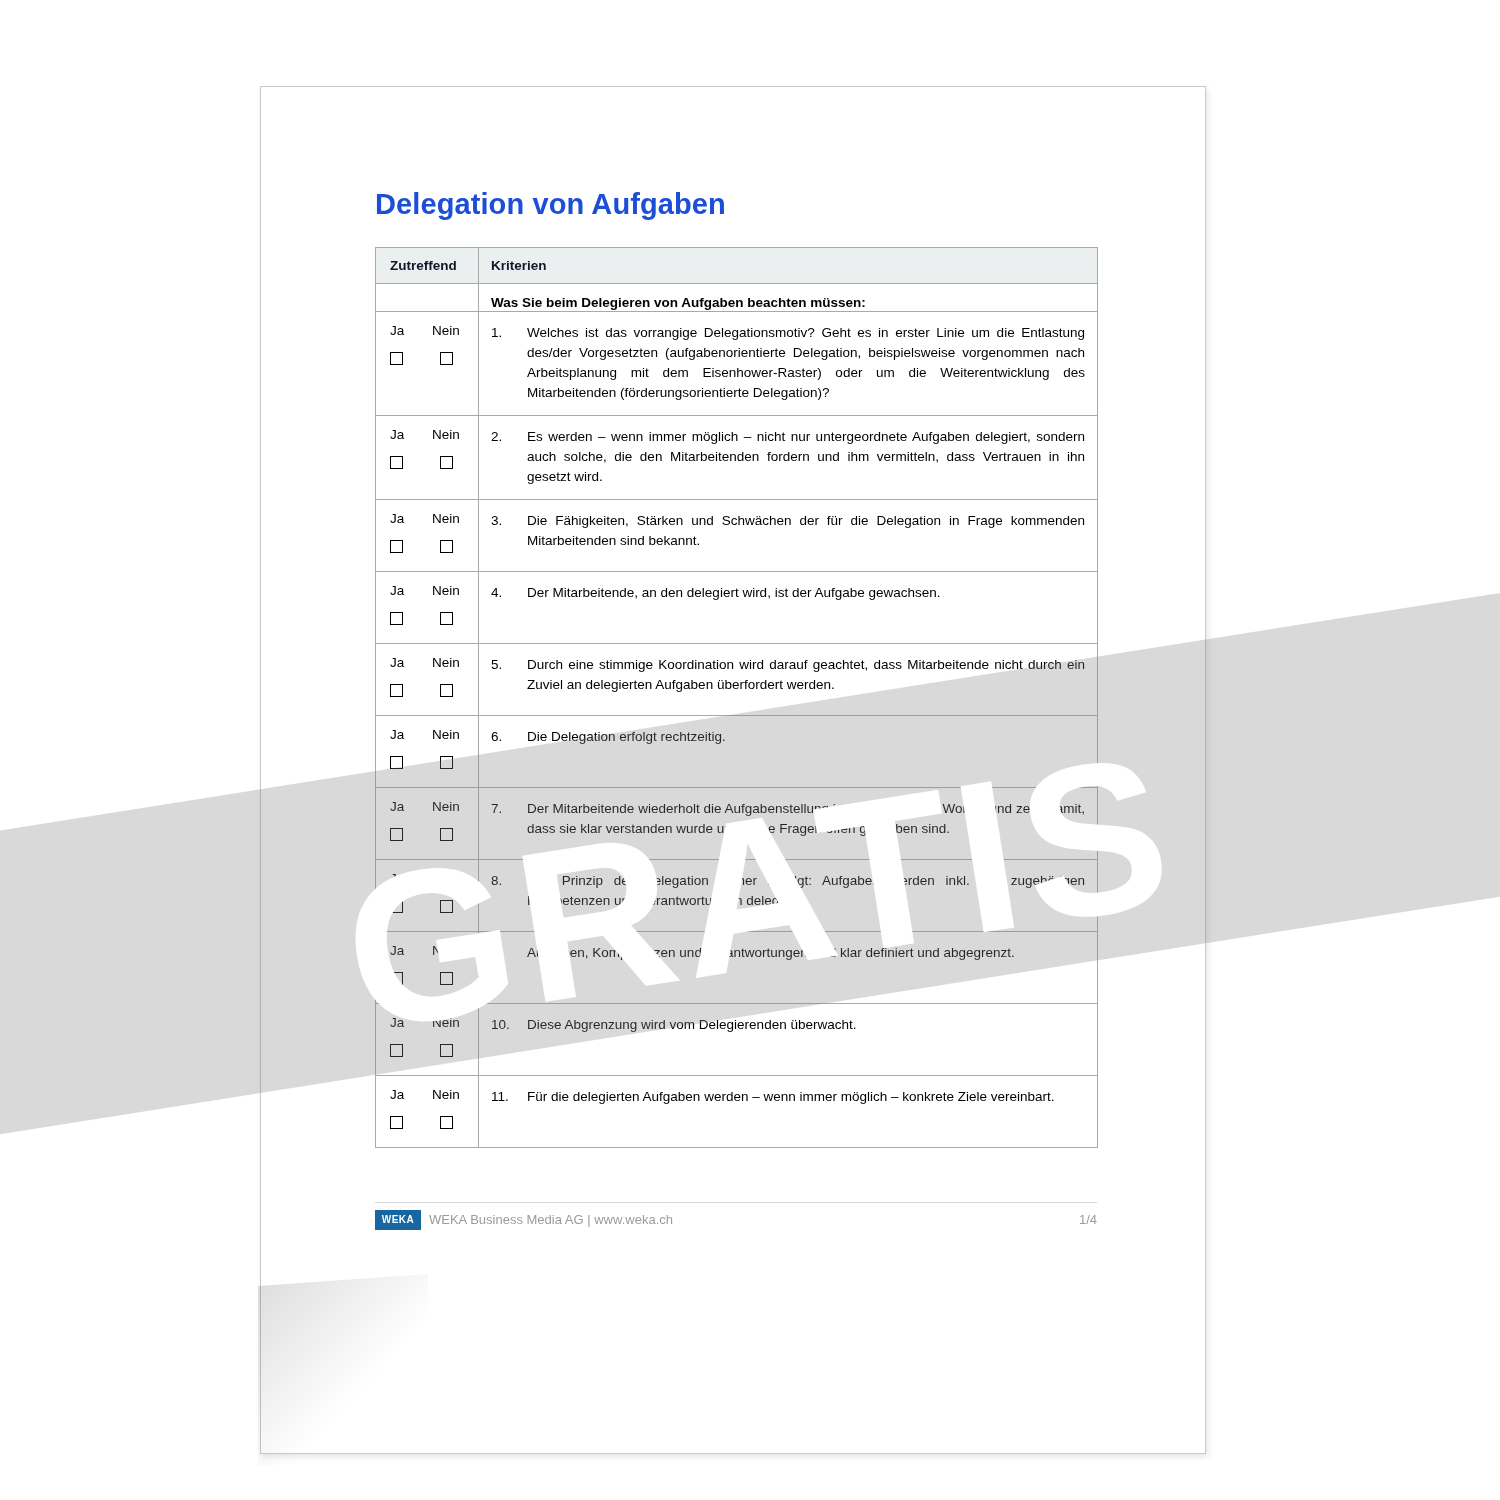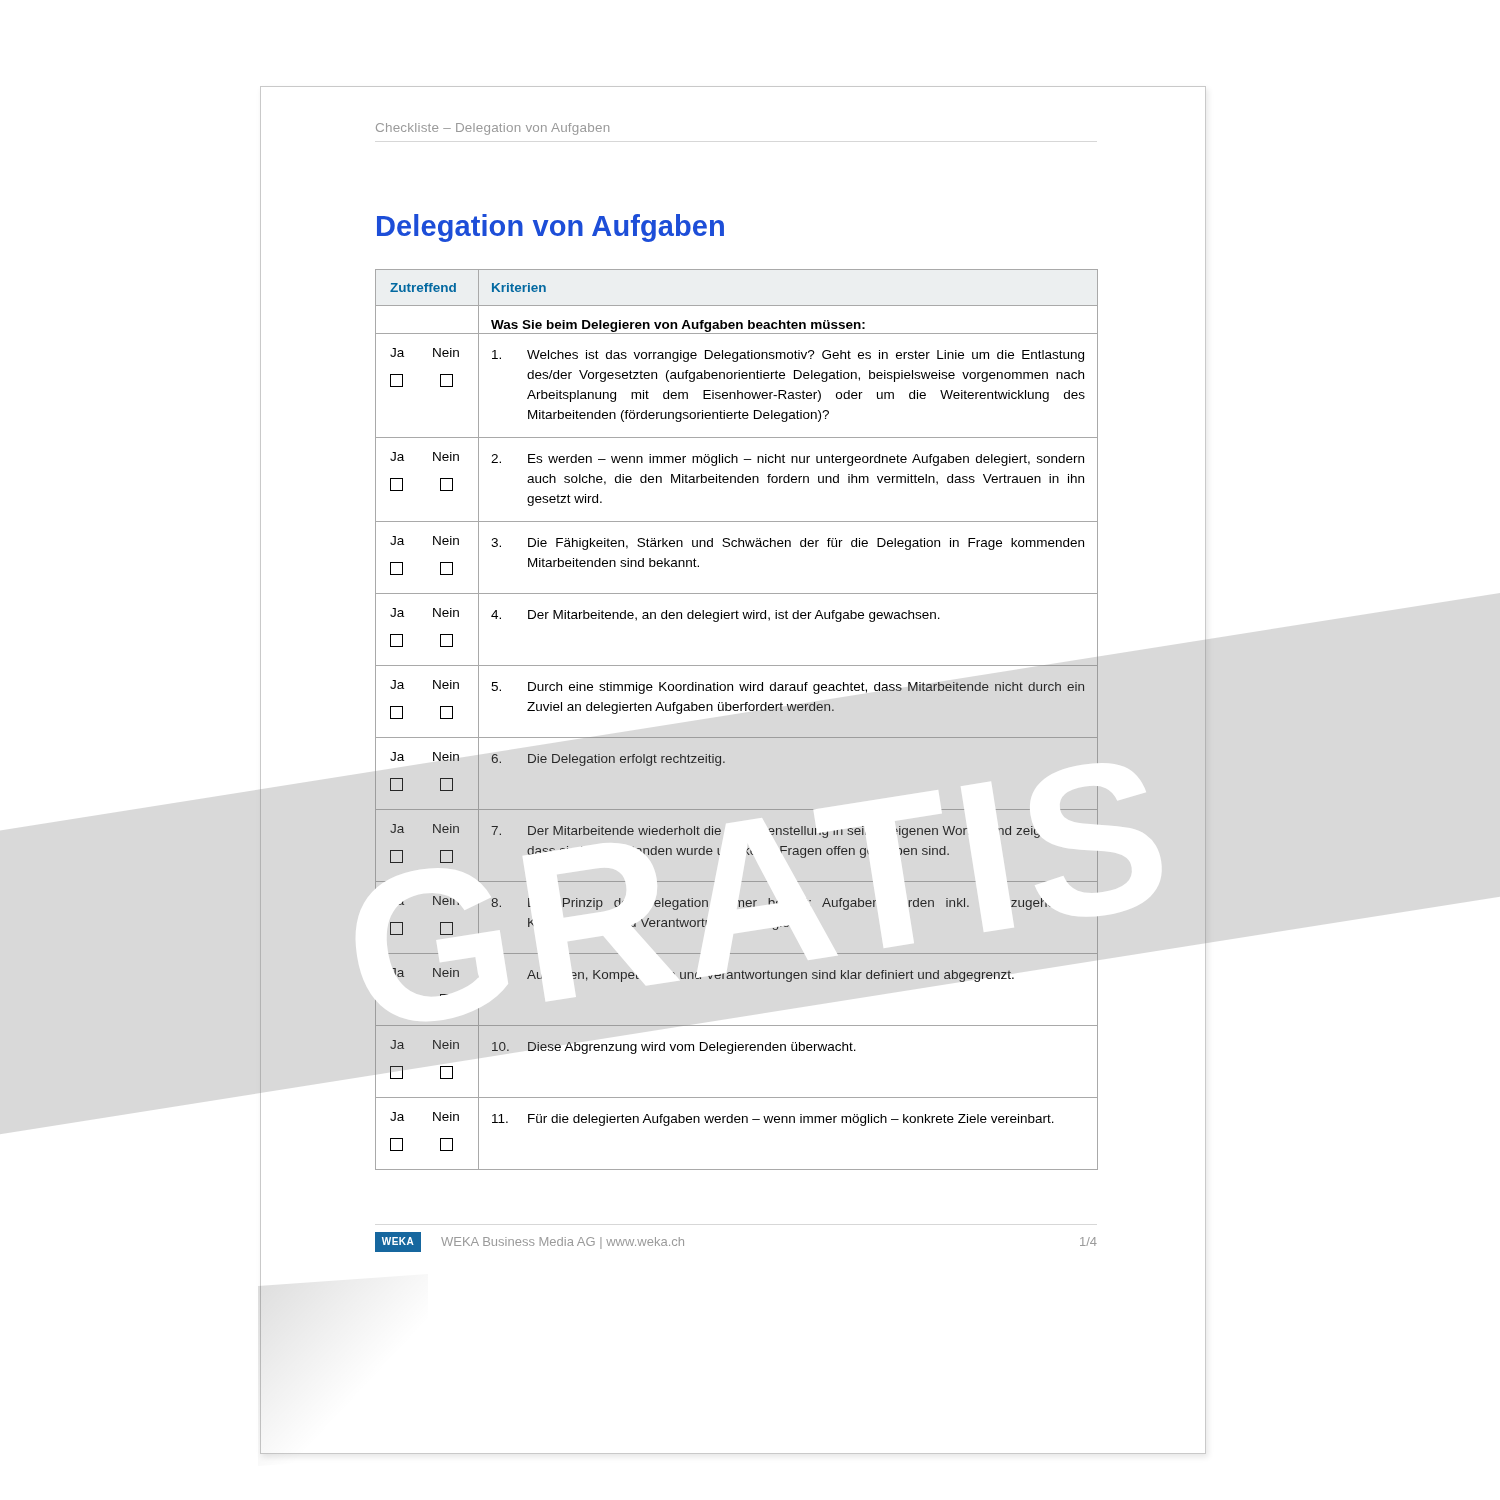--- a/index.html
+++ b/index.html
@@ -76,21 +76,21 @@
   }
   col.c-check { width: 103px; }
   col.c-text  { width: 619px; }
 
   thead th {
     background: #eceff0;
     font-size: 13.5px;
     font-weight: bold;
     text-align: left;
     padding: 10px 12px 10px 12px;
-    color: #0369a1;
+    color: #0f172a;
   }
   thead th.th-check { padding-left: 14px; }
 
   tr.subhead td {
     font-size: 13.5px;
     font-weight: bold;
     padding: 11px 12px 1px 12px;
   }
   tr.subhead td.blank { border-right: 1px solid #a9a9a9; }
 
@@ -142,21 +142,21 @@
     width: 46px;
     height: 20px;
     background: #16679f;
     color: #fff;
     font-size: 10px;
     font-weight: bold;
     letter-spacing: .5px;
     display: flex;
     align-items: center;
     justify-content: center;
-    margin-right: 20px;
+    margin-right: 8px;
   }
   .footer-spacer { flex: 1 1 auto; }
 
   
   #wm-band {
     position: absolute;
     left: -60px;
     top: 840px;
     width: 1640px;
     height: 300px;
@@ -183,21 +183,20 @@
   }
 </style>
 </head>
 <body>
 
 <div id="sheet-shadow"></div>
 <div id="corner-shadow"></div>
 
 <div id="page-inner">
 
-  <div class="runhead">Checkliste – Delegation von Aufgaben</div>
 
   <div class="doc-title">Delegation von Aufgaben</div>
 
   <table class="checklist">
     <colgroup>
       <col class="c-check">
       <col class="c-text">
     </colgroup>
     <thead>
       <tr>

